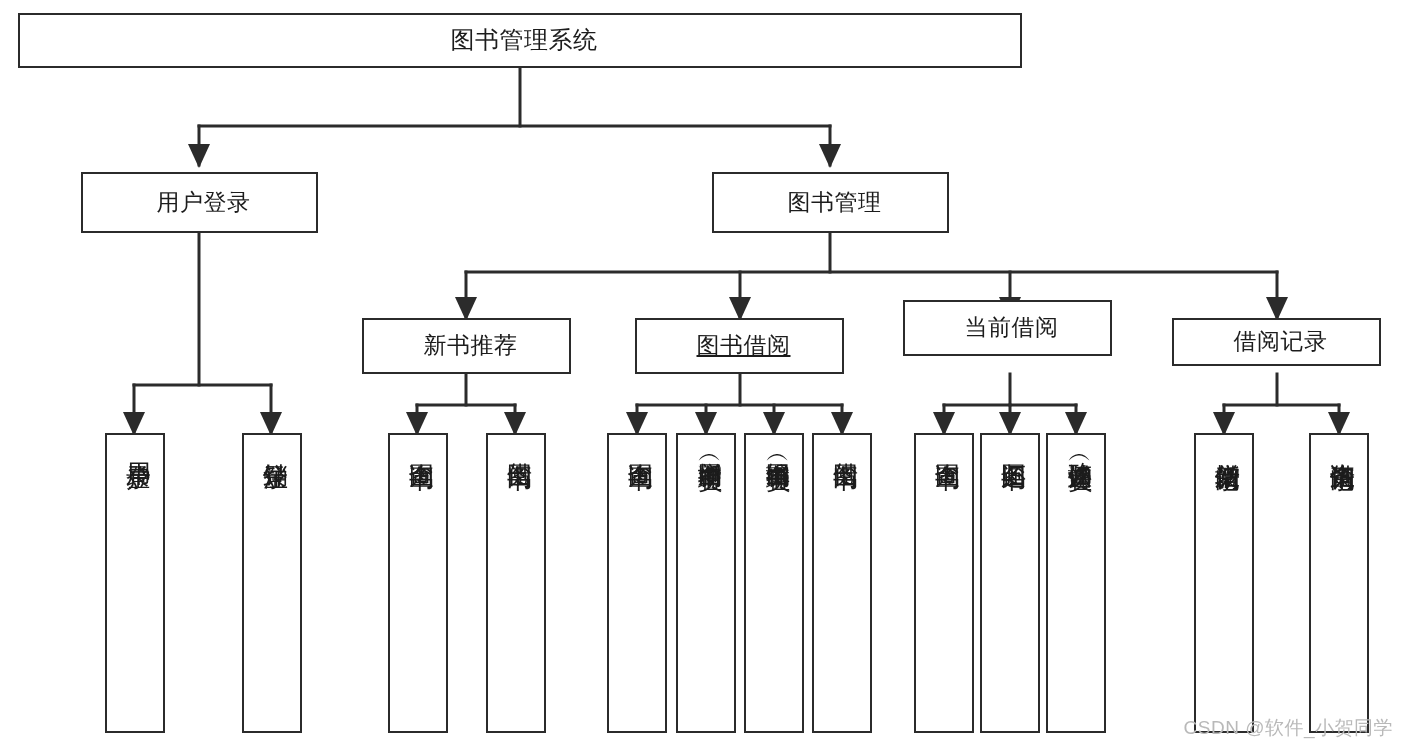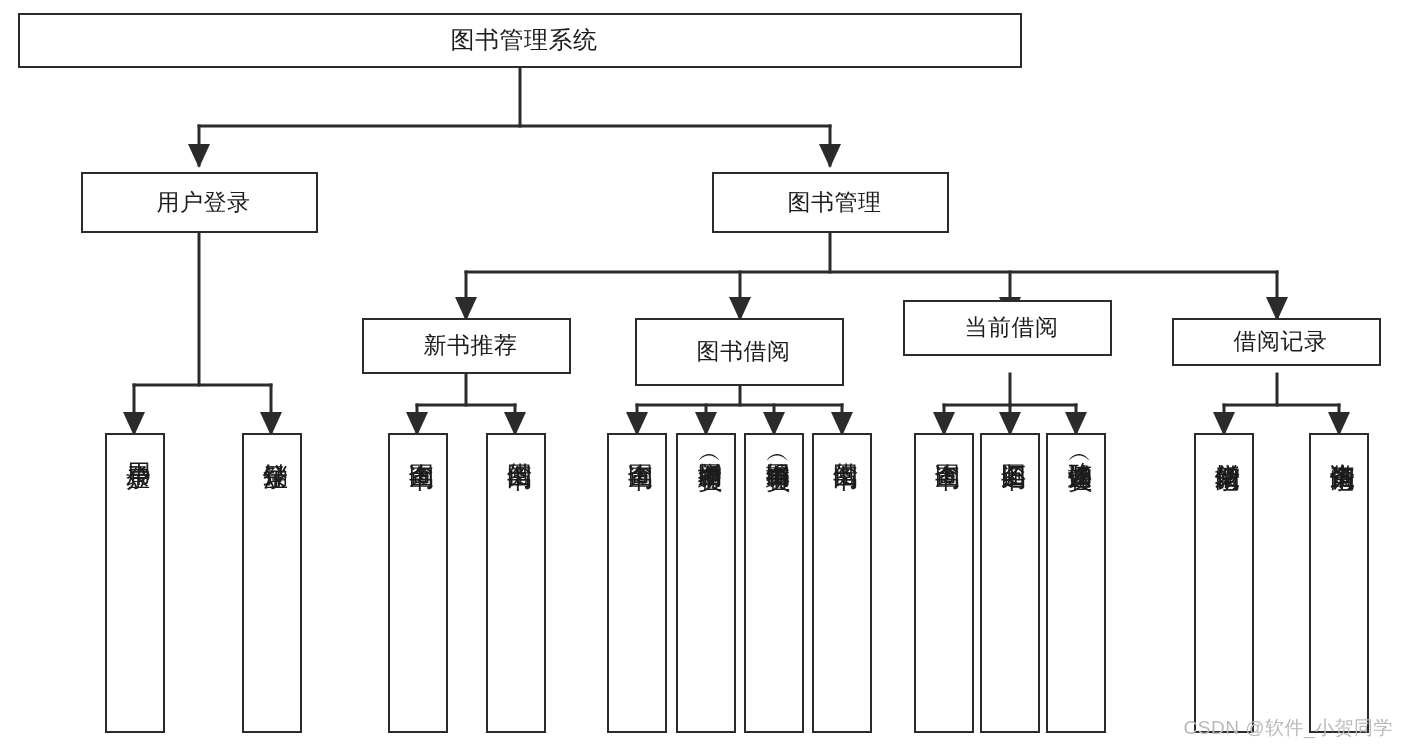--- a/index.html
+++ b/index.html
@@ -141,21 +141,21 @@
   </div>
 
   <div class="node node-h" style="left:362px; top:318px; width:209px; height:56px;">
     <span>新书推荐</span>
   </div>
 
   <div class="node node-h" style="left:712px; top:172px; width:237px; height:61px;">
     <span>图书管理</span>
   </div>
 
-  <div class="node node-h" style="left:635px; top:318px; width:209px; height:68px;">
+  <div class="node node-h" style="left:635px; top:318px; width:209px; height:56px;text-decoration:underline;">
     <span>图书借阅</span>
   </div>
 
   <div class="node node-h" style="left:903px; top:300px; width:209px; height:56px;">
     <span>当前借阅</span>
   </div>
 
   <div class="node node-h" style="left:1172px; top:318px; width:209px; height:48px;">
     <span>借阅记录</span>
   </div>

